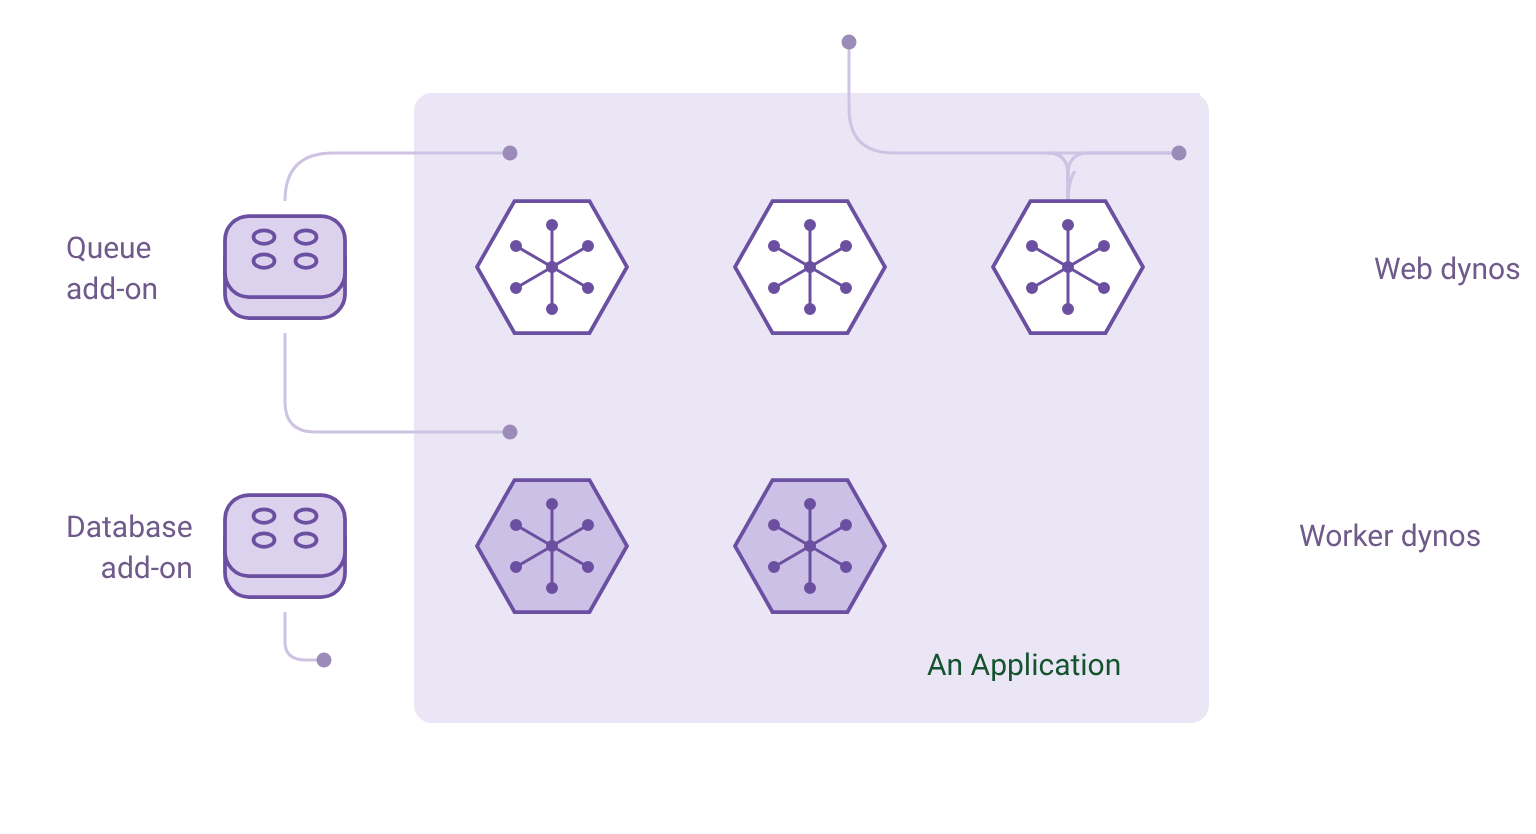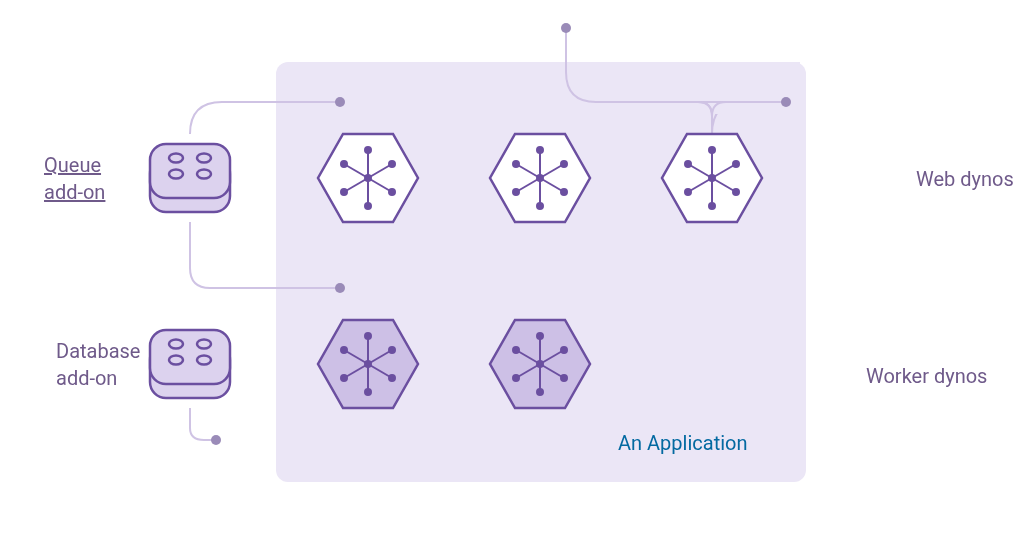--- a/index.html
+++ b/index.html
@@ -16,27 +16,27 @@
     position: absolute;
     font-size: 20px;
     line-height: 1.35;
     color: #6f5a8a;
     white-space: pre;
   }
 </style>
 </head>
 <body>
 
-<div class="label" style="left:44px; top:152px;text-decoration:underline;">Queue
+<div class="label" style="left:44px; top:152px;">Queue
 add-on</div>
-<div class="label" style="left:56px; top:338px;">Database
+<div class="label" style="left:44px; top:338px;text-align:right;">Database
 add-on</div>
 <div class="label" style="left:916px; top:166px;">Web dynos</div>
-<div class="label" style="left:866px; top:363px;text-align:right;">Worker dynos</div>
-<div class="label" style="left:618px; top:430px; color:#0369a1;">An Application</div>
+<div class="label" style="left:866px; top:344px;text-align:right;">Worker dynos</div>
+<div class="label" style="left:618px; top:430px; color:#14532d;">An Application</div>
 
 <svg width="1024" height="556" viewBox="0 0 1024 556">
   <defs>
 
     <path id="hex" d="M -25 -44 L 25 -44 L 50 0 L 25 44 L -25 44 L -50 0 Z"></path>
 
     <g id="star">
       <line x1="0" y1="0" x2="0" y2="-28"></line>
       <line x1="0" y1="0" x2="24" y2="-14"></line>
       <line x1="0" y1="0" x2="24" y2="14"></line>

